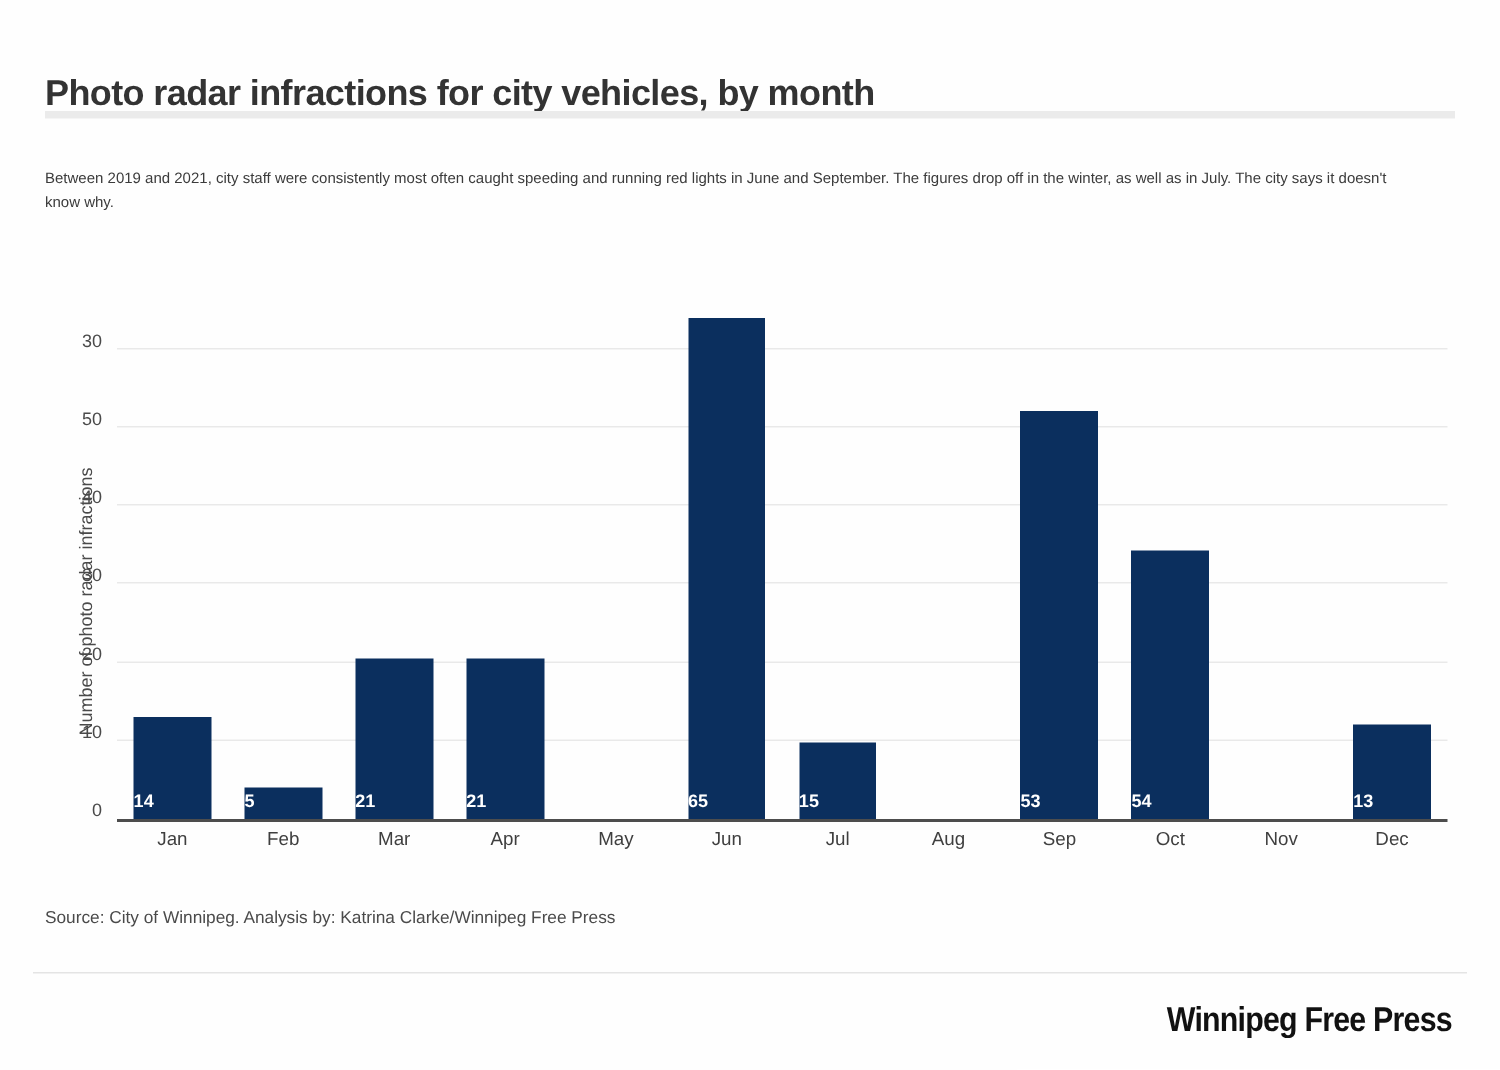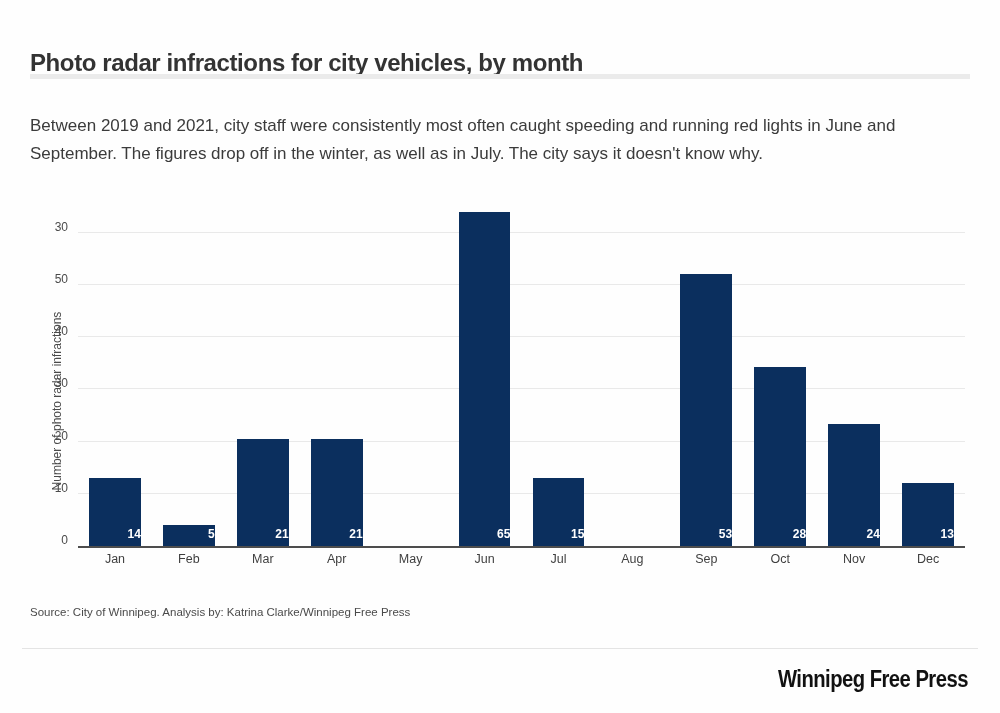--- a/index.html
+++ b/index.html
@@ -41,21 +41,21 @@
     top: 74px;
     width: 940px;
     height: 5px;
     background: #ebebeb;
   }
   .subtitle {
     position: absolute;
     left: 30px;
     top: 112px;
     width: 920px;
-    font-size: 17px;
+    font-size: 10px;
     line-height: 1.62;
     color: #3b3b3b;
   }
 
   
   .chart {
     position: absolute;
     left: 0;
     top: 0;
     width: 1000px;
@@ -137,21 +137,21 @@
     bottom: 0;
     left: 15%;
     width: 70%;
     background: #0b2f5e;
   }
   .bar-value {
     position: absolute;
     bottom: 5px;
     left: 0;
     width: 100%;
-    text-align: right;
+    text-align: left;
     font-size: 12px;
     font-weight: bold;
     color: #ffffff;
   }
   .xlabels {
     position: absolute;
     left: 78px;
     top: 552px;
     width: 887px;
     height: 22px;
@@ -249,37 +249,32 @@
           <div class="bar" style="height: 107.09px; background: rgb(11, 47, 94);">
             <div class="bar-value">21</div>
           </div>
         </div>
         <div class="barslot" style="left: 41.6667%; width: 8.33333%;">
           <div class="bar" style="height: 334.328px; background: rgb(11, 47, 94);">
             <div class="bar-value">65</div>
           </div>
         </div>
         <div class="barslot" style="left: 50%; width: 8.33333%;">
-          <div class="bar" style="height: 68px; background: rgb(11, 47, 94);">
+          <div class="bar" style="height: 51px; background: rgb(11, 47, 94);">
             <div class="bar-value">15</div>
           </div>
         </div>
         <div class="barslot" style="left: 66.6667%; width: 8.33333%;">
           <div class="bar" style="height: 271.642px; background: rgb(11, 47, 94);">
             <div class="bar-value">53</div>
           </div>
         </div>
         <div class="barslot" style="left: 75%; width: 8.33333%;">
           <div class="bar" style="height: 178.657px; background: rgb(11, 47, 94);">
-            <div class="bar-value">28</div>
-          </div>
-        </div>
-        <div class="barslot" style="left: 83.3333%; width: 8.33333%;">
-          <div class="bar" style="height: 121.716px; background: rgb(11, 47, 94);">
-            <div class="bar-value">24</div>
+            <div class="bar-value">54</div>
           </div>
         </div>
         <div class="barslot" style="left: 91.6667%; width: 8.33333%;">
           <div class="bar" style="height: 62.6866px; background: rgb(11, 47, 94);">
             <div class="bar-value">13</div>
           </div>
         </div>
       </div>
 
     <div class="baseline"></div>

